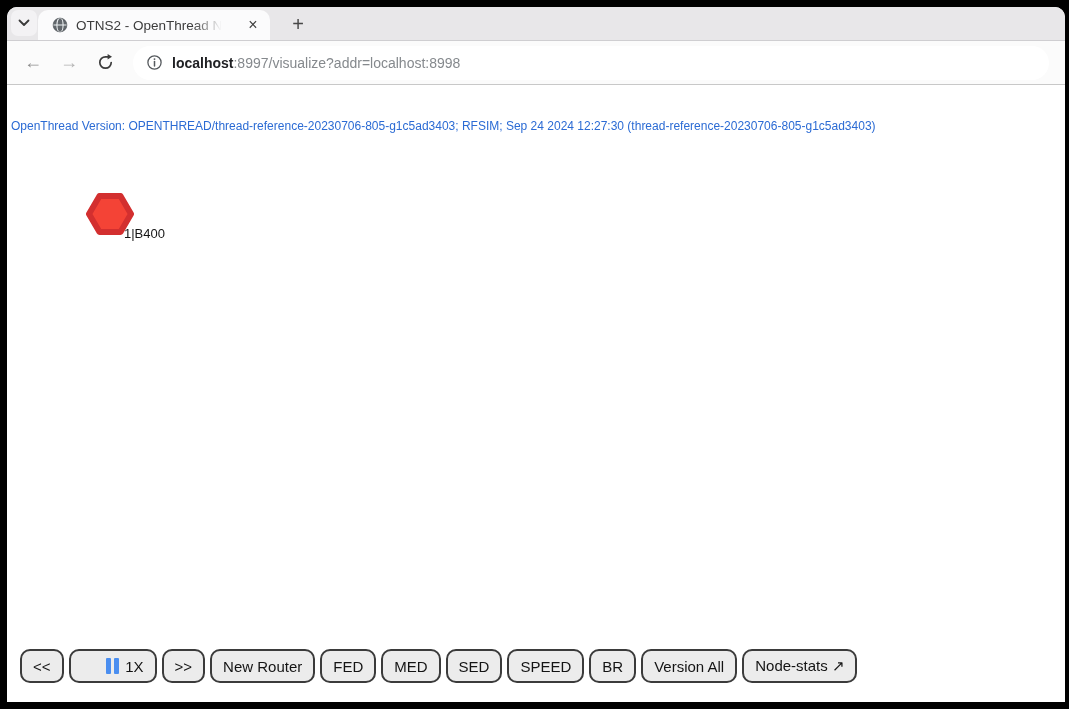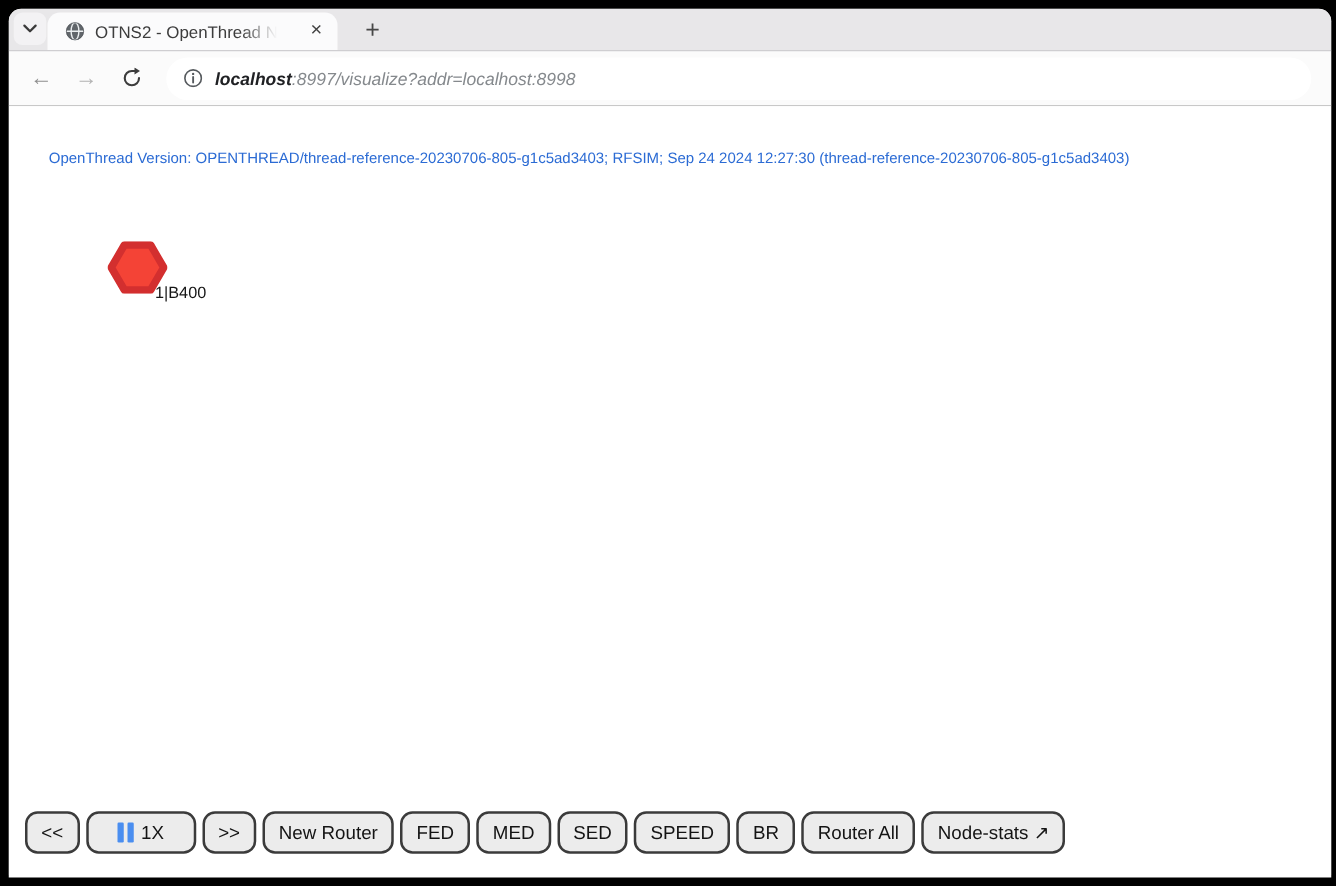--- a/index.html
+++ b/index.html
@@ -33,42 +33,42 @@
   .addressbar { position:relative; height:45px; background:#fbfbfb;
                 border-top:1px solid #cfced1; border-bottom:1px solid #c8c8c8;
                 display:flex; align-items:center; padding-left:12px; }
   .nav-btn { width:28px; height:28px; border:none; background:transparent; cursor:pointer;
              font-size:18px; display:flex; align-items:center; justify-content:center;
              margin-right:8px; }
   .back-btn   { color:#8f8f8f; }
   .fwd-btn    { color:#b3b3b3; }
   .url-pill { flex:1; height:34px; margin:0 16px 0 6px; background:#fff; border-radius:17px;
               display:flex; align-items:center; padding:0 14px; }
-  .url-text { font-size:14px; color:#85898d; white-space:nowrap; margin-left:10px;font-style:italic; }
+  .url-text { font-size:14px; color:#85898d; white-space:nowrap; margin-left:10px; }
   .url-host { color:#202124; font-weight:700; }
 
   
   .content { position:relative; height:615px; background:#fff; }
   .status-line { position:absolute; left:4px; top:15px;
                  font-family:"DejaVu Sans Mono", monospace; font-weight:700;
                  font-size:12.2px; color:#111; white-space:pre; }
   .version-link { position:absolute; left:4px; top:34px; font-size:12px;
-                  color:#2b6bd4; white-space:pre; cursor:pointer; text-decoration:none;margin-left:28px; }
+                  color:#2b6bd4; white-space:pre; cursor:pointer; text-decoration:none; }
 
   .node { position:absolute; width:90px; height:60px; cursor:pointer; }
   .node-label { position:absolute; left:38px; top:33px; font-size:13px; color:#161616;
                 white-space:nowrap; }
 
   
   .bottom-toolbar { position:absolute; left:13px; bottom:17px; display:flex; gap:5px; }
   .sim-btn { height:34px; background:#ececec; border:2.5px solid #3b3b3b; border-radius:10px;
              font-family:"Liberation Sans", sans-serif; font-size:15px; color:#141414;
              padding:0 11px; display:flex; align-items:center; cursor:pointer;
              white-space:nowrap; }
-  .speed-btn { width:88px; justify-content:center; }
+  .speed-btn { width:88px; justify-content:flex-end; }
   .pause-icon { display:inline-flex; gap:3px; margin-right:6px; }
   .pause-icon i { display:block; width:5px; height:16px; border-radius:1px; }
 </style>
 </head>
 <body>
 
 <div class="window">
 
   <div class="tabstrip">
     <button class="tab-search-btn">
@@ -139,21 +139,21 @@
         <button class="sim-btn">
           <span>SED</span>
         </button>
         <button class="sim-btn">
           <span>SPEED</span>
         </button>
         <button class="sim-btn">
           <span>BR</span>
         </button>
         <button class="sim-btn">
-          <span>Router All</span>
+          <span>Version All</span>
         </button>
         <button class="sim-btn">
           <span>Node-stats ↗</span>
         </button>
       </div>
   <div class="node" style="left: 79px; top: 108px;"><svg width="48" height="42" viewBox="0 0 48 42">
           <polygon points="3,21 13.5,3 34.5,3 45,21 34.5,39 13.5,39" fill="#f44336" stroke="#d32f2f" stroke-width="6" stroke-linejoin="round"></polygon>
         </svg><span class="node-label">1|B400</span></div>
     </div>
 

